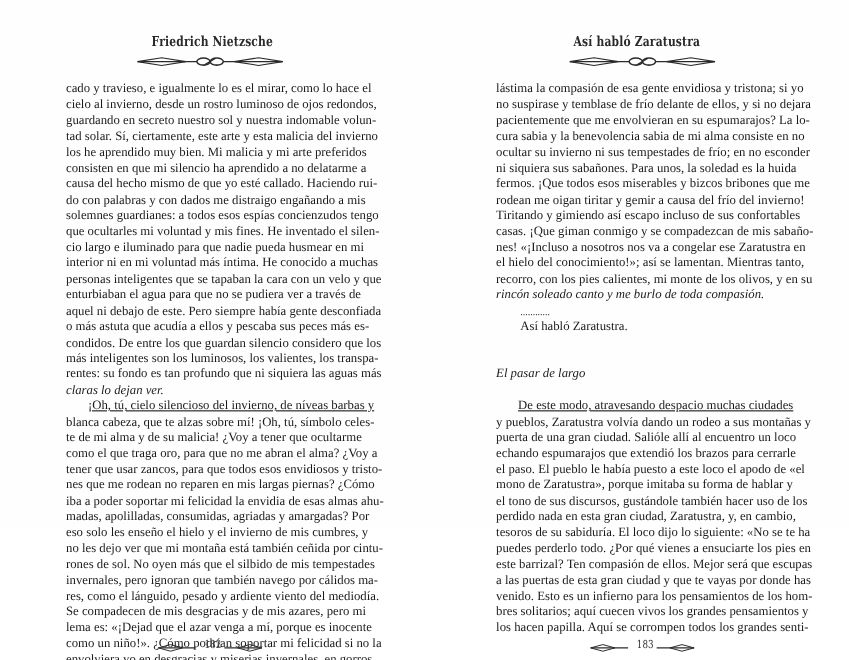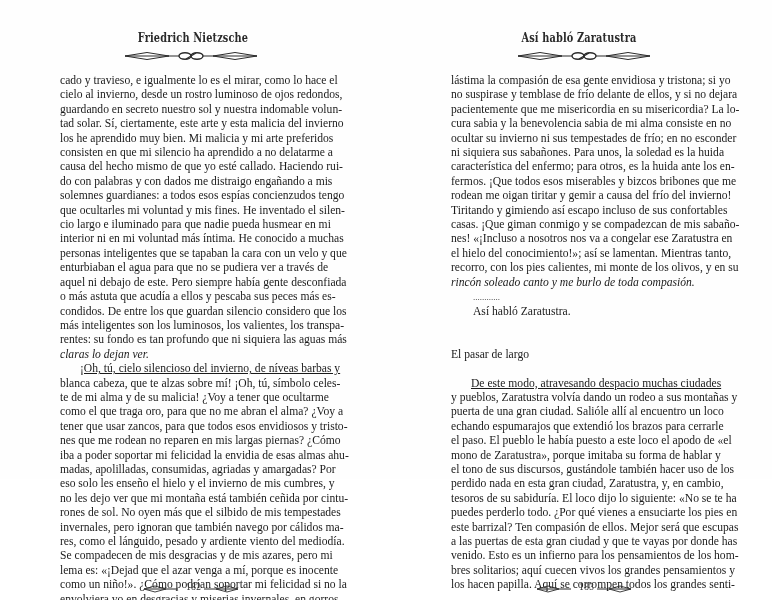--- a/index.html
+++ b/index.html
@@ -17,21 +17,21 @@
   .body { position:absolute; top:74px; font-size:11.6px; line-height:14.42px;
           text-align:justify; }
   .page.left .body { left:60px; width:262px; }
   .page.right .body { left:65px; width:262px; }
   .line { display:block; white-space:nowrap; text-align:justify; text-align-last:justify; height:14.42px; overflow:visible; }
   .line.last { text-align-last:left;font-style:italic; }
   .line.indent { padding-left:20px;text-decoration:underline; }
   .dots { display:block; padding-left:22px; height:14.42px; font-size:9px; }
   .sig { display:block; padding-left:22px; height:14.42px; }
   .gap { display:block; height:14.42px; }
-  .heading { display:block; height:14.42px; }
+  .heading { display:block; font-style:italic; height:14.42px; }
   .folio { position:absolute; top:581px; left:0; width:100%; height:16px; }
   .folio .num { position:absolute; top:0; font-family:"DejaVu Serif", serif; font-size:10px;
                 color:#333; transform:scaleX(0.8); }
   .folio svg { position:absolute; top:3px; }
 </style>
 </head>
 <body>
 
 <div class="page left">
   <div class="runhead">Friedrich Nietzsche</div>
@@ -108,25 +108,24 @@
     <ellipse cx="62" cy="7" rx="6" ry="3.2" fill="none" stroke="#2b2b2b" stroke-width="1.4"></ellipse>
     <ellipse cx="74" cy="7" rx="6" ry="3.2" fill="none" stroke="#2b2b2b" stroke-width="1.4"></ellipse>
     <line x1="63" y1="10" x2="73" y2="4" stroke="#2b2b2b" stroke-width="1.2"></line>
     <line x1="80" y1="7" x2="134" y2="7" stroke="#2b2b2b" stroke-width="1"></line>
     <path d="M90 7 L112 3.5 L134 7 L112 10.5 Z" fill="none" stroke="#2b2b2b" stroke-width="1"></path>
   </svg>
   <div class="body" id="right-body">
     <div id="right-para1">
         <span class="line">lástima la compasión de esa gente envidiosa y tristona; si yo</span>
         <span class="line">no suspirase y temblase de frío delante de ellos, y si no dejara</span>
-        <span class="line">pacientemente que me misericordia en su misericordia? La lo-</span>
+        <span class="line">pacientemente que me envolvieran en su espumarajos? La lo-</span>
         <span class="line">cura sabia y la benevolencia sabia de mi alma consiste en no</span>
         <span class="line">ocultar su invierno ni sus tempestades de frío; en no esconder</span>
         <span class="line">ni siquiera sus sabañones. Para unos, la soledad es la huida</span>
-        <span class="line">característica del enfermo; para otros, es la huida ante los en-</span>
         <span class="line">fermos. ¡Que todos esos miserables y bizcos bribones que me</span>
         <span class="line">rodean me oigan tiritar y gemir a causa del frío del invierno!</span>
         <span class="line">Tiritando y gimiendo así escapo incluso de sus confortables</span>
         <span class="line">casas. ¡Que giman conmigo y se compadezcan de mis sabaño-</span>
         <span class="line">nes! «¡Incluso a nosotros nos va a congelar ese Zaratustra en</span>
         <span class="line">el hielo del conocimiento!»; así se lamentan. Mientras tanto,</span>
         <span class="line">recorro, con los pies calientes, mi monte de los olivos, y en su</span>
         <span class="line last">rincón soleado canto y me burlo de toda compasión.</span>
       </div>
     <span class="dots">............</span>

